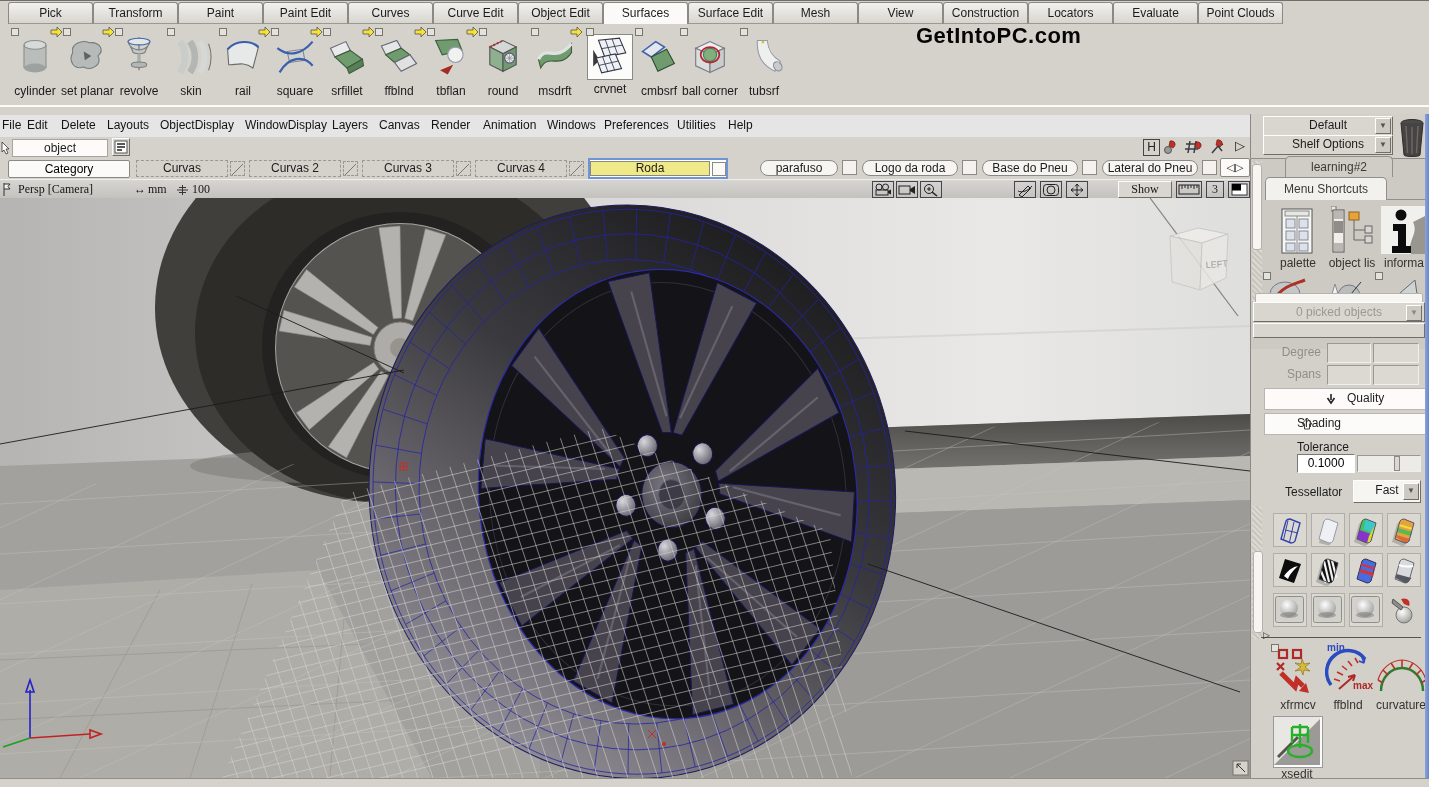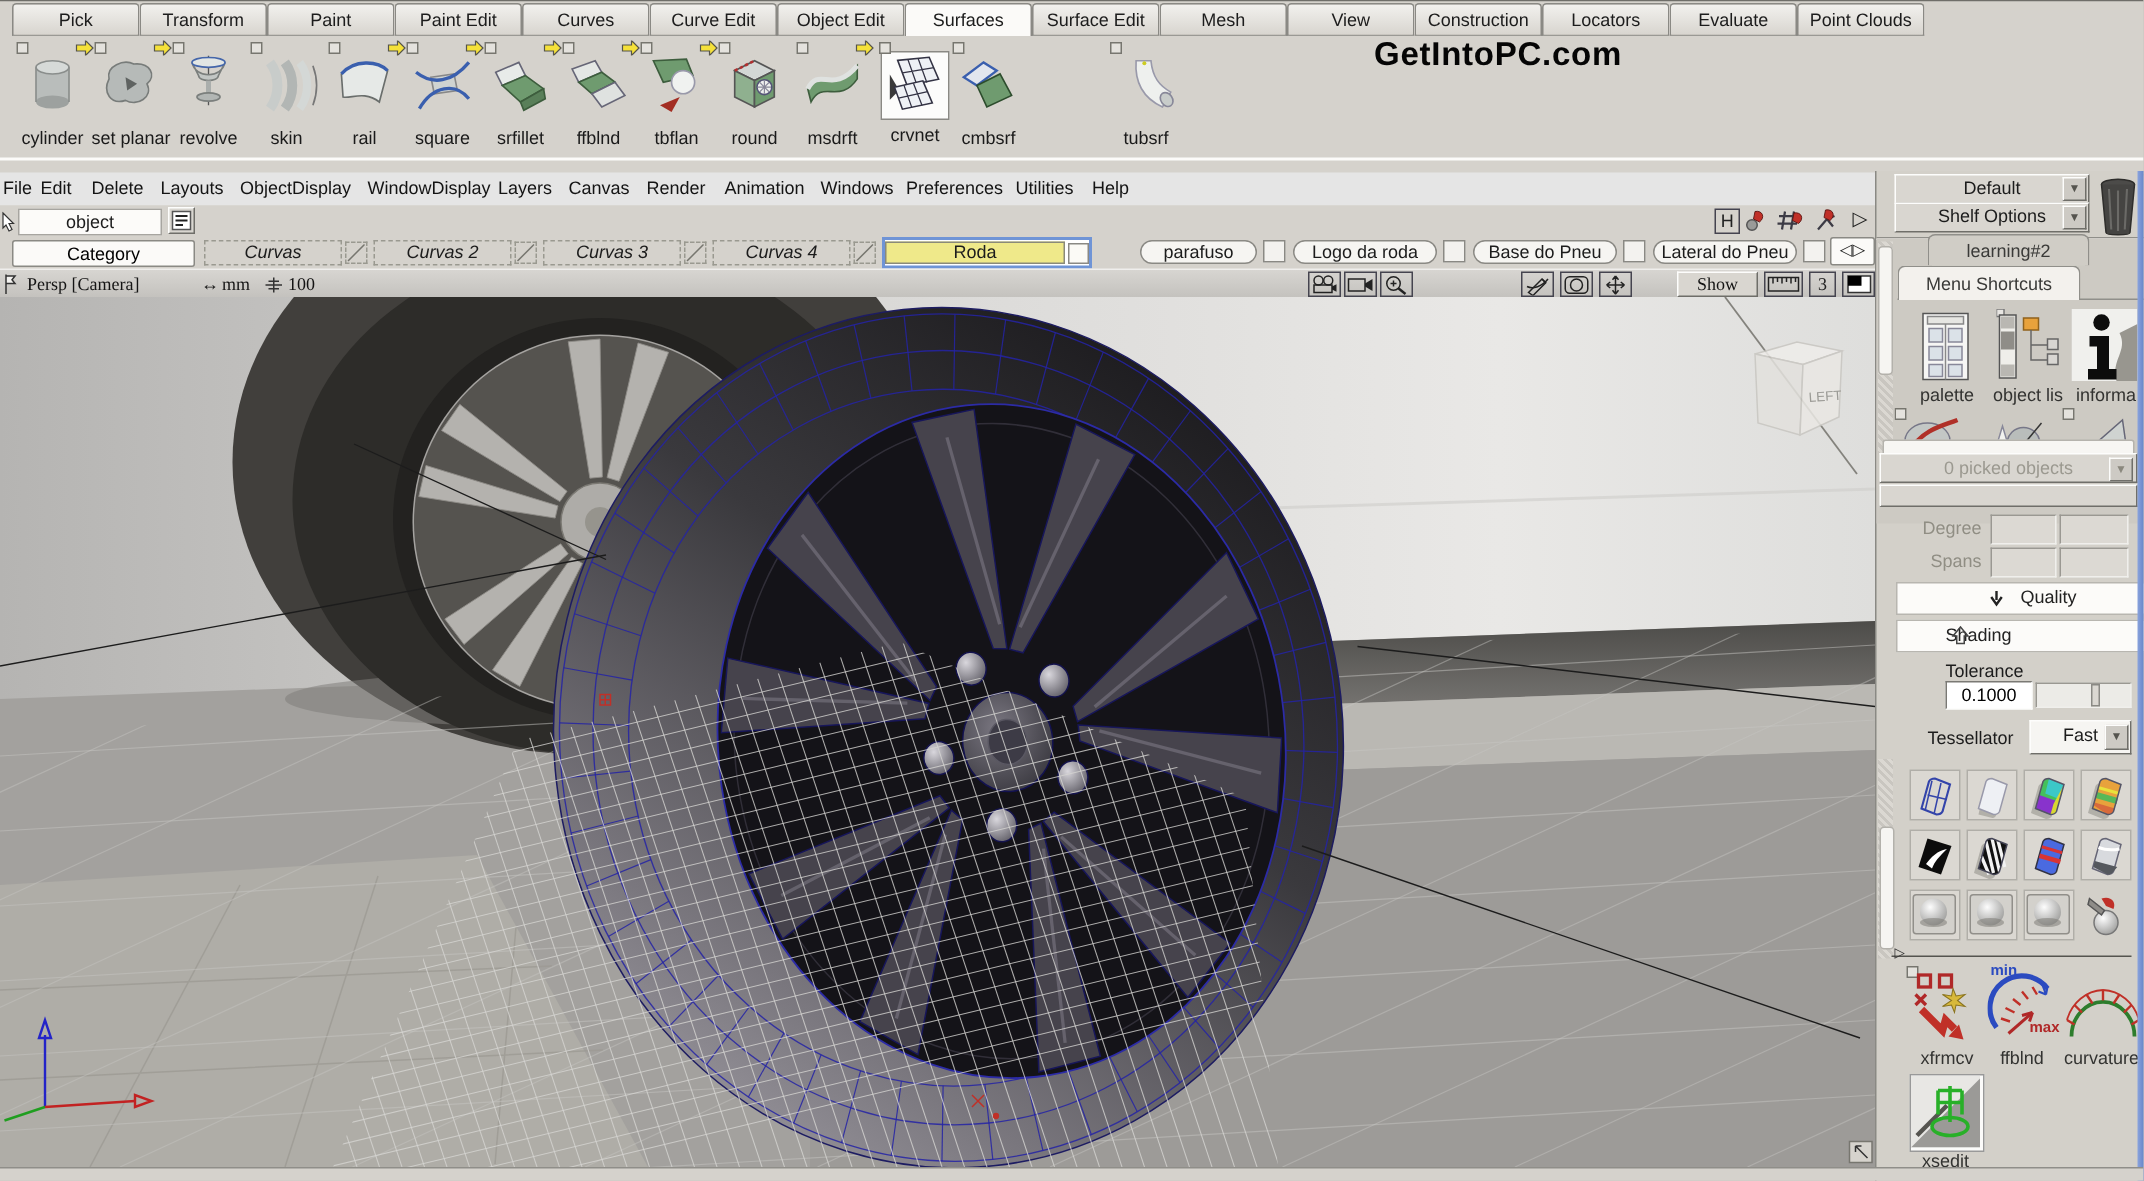--- a/index.html
+++ b/index.html
@@ -22,21 +22,21 @@
   #groove{position:absolute;left:0;top:104px;width:1429px;height:9px;background:#d5d2cc;
     border-top:2px solid #fcfbf9;border-bottom:1px solid #8f8e89;}
   
   #menurow{position:absolute;left:0;top:114px;width:1250px;height:22px;background:#e5e5e5;}
   .mitem{position:absolute;top:3px;font-size:12px;color:#141414;cursor:default;}
   #promptrow{position:absolute;left:0;top:136px;width:1250px;height:22px;background:#d5d2cc;}
   #layerrow{position:absolute;left:0;top:158px;width:1250px;height:20px;background:#d5d2cc;}
   .sunk{background:#fff;border:1px solid;border-color:#7a7974 #fdfdfc #fdfdfc #7a7974;}
   .box3d{background:#d9d6d0;border:1px solid;border-color:#fdfdfc #6f6e69 #6f6e69 #fdfdfc;}
   .whitebtn{background:#fbfaf8;border:1px solid #8a8984;border-radius:2px;}
-  .dashbtn{border:1px dashed #9a9990;background:transparent;font-size:12px;color:#1c1c1c;text-align:center;font-style:italic;}
+  .dashbtn{border:1px dashed #9a9990;background:transparent;font-size:12px;color:#1c1c1c;text-align:center;}
   .roundbtn{border:1px solid #8a8984;border-radius:8px;background:#f6f5f2;font-size:12px;color:#1c1c1c;text-align:center;}
   .chk{position:absolute;top:1px;width:13px;height:13px;background:#f3f2ef;border:1px solid #8a8984;}
   
   #vptitle{position:absolute;left:0;top:178px;width:1250px;height:19px;
     background:linear-gradient(#d7d5d1,#c3c1bd);border-top:1px solid #efeeec;border-bottom:1px solid #63625e;
     font-size:12px;color:#141414;font-family:Liberation Serif, serif;}
   .tbico{position:absolute;top:1px;width:20px;height:15px;border:1px solid #45444f;display:flex;align-items:center;justify-content:center;}
   #vpcanvas{position:absolute;left:0;top:197px;width:1250px;height:580px;background:#a3a19e;}
   #bottomstrip{position:absolute;left:0;top:777px;width:1429px;height:10px;background:#d5d2cc;border-top:1px solid #8f8e89;}
   
@@ -216,20 +216,31 @@
           </svg></span>
       <div class="tlabel">crvnet</div>
     </div>
     <div class="tool" style="left:633px;width:52px">
       <span class="optbox"></span>
       <span class="ticon"><svg width="44" height="44" viewBox="0 0 40 40">
             <path d="M5 15 L17 6 L25 11 L13 20 Z" fill="#e2e6ee" stroke="#3a5fae" stroke-width="1.4"></path>
             <path d="M13 20 L27 13 L34 26 L19 33 Z" fill="#6f9b6f" stroke="#2d4d2d"></path>
           </svg></span>
       <div class="tlabel">cmbsrf</div>
+    </div>
+    <div class="tool" style="left:678px;width:64px">
+      <span class="optbox"></span>
+      <span class="ticon"><svg width="44" height="44" viewBox="0 0 40 40">
+            <path d="M7 12 L20 6 L33 12 L20 18 Z" fill="#eef0ee" stroke="#778"></path>
+            <path d="M7 12 L20 18 L20 34 L7 28 Z" fill="#dcdedc" stroke="#778"></path>
+            <path d="M20 18 L33 12 L33 28 L20 34 Z" fill="#caccca" stroke="#778"></path>
+            <circle cx="20" cy="18" r="6" fill="#7fae7f" stroke="#4d7d4d"></circle>
+            <ellipse cx="20" cy="18" rx="8.5" ry="7" fill="none" stroke="#b02838" stroke-width="1.6"></ellipse>
+          </svg></span>
+      <div class="tlabel">ball corner</div>
     </div>
     <div class="tool" style="left:738px;width:52px">
       <span class="optbox"></span>
       <span class="ticon"><svg width="44" height="44" viewBox="0 0 40 40">
             <path d="M14 5 L23 5 C24 15 28 20 35 24 L30 33 C19 28 13 19 14 5 Z" fill="#eef0ee" stroke="#99a"></path>
             <ellipse cx="32.5" cy="28.5" rx="3.5" ry="4.5" fill="#c8ccca" stroke="#889" transform="rotate(-35 32.5 28.5)"></ellipse>
             <circle cx="19" cy="6.5" r="1.2" fill="#cccc22"></circle>
           </svg></span>
       <div class="tlabel">tubsrf</div>
     </div>

